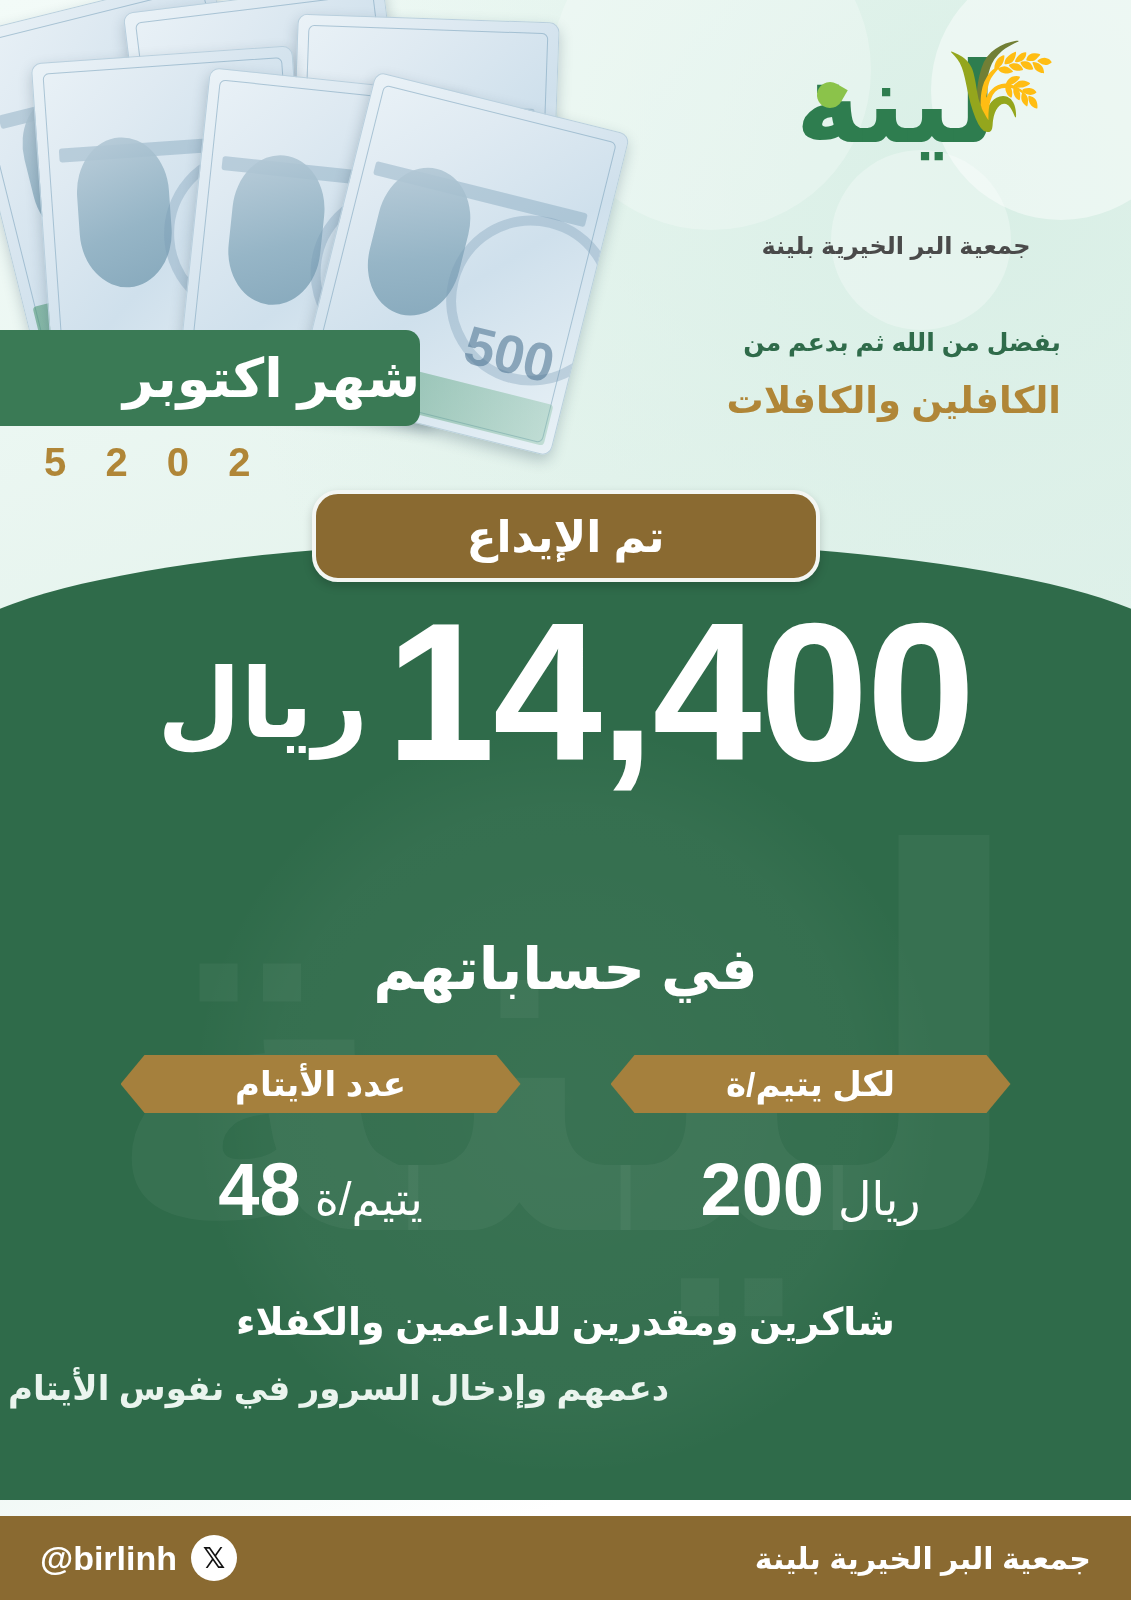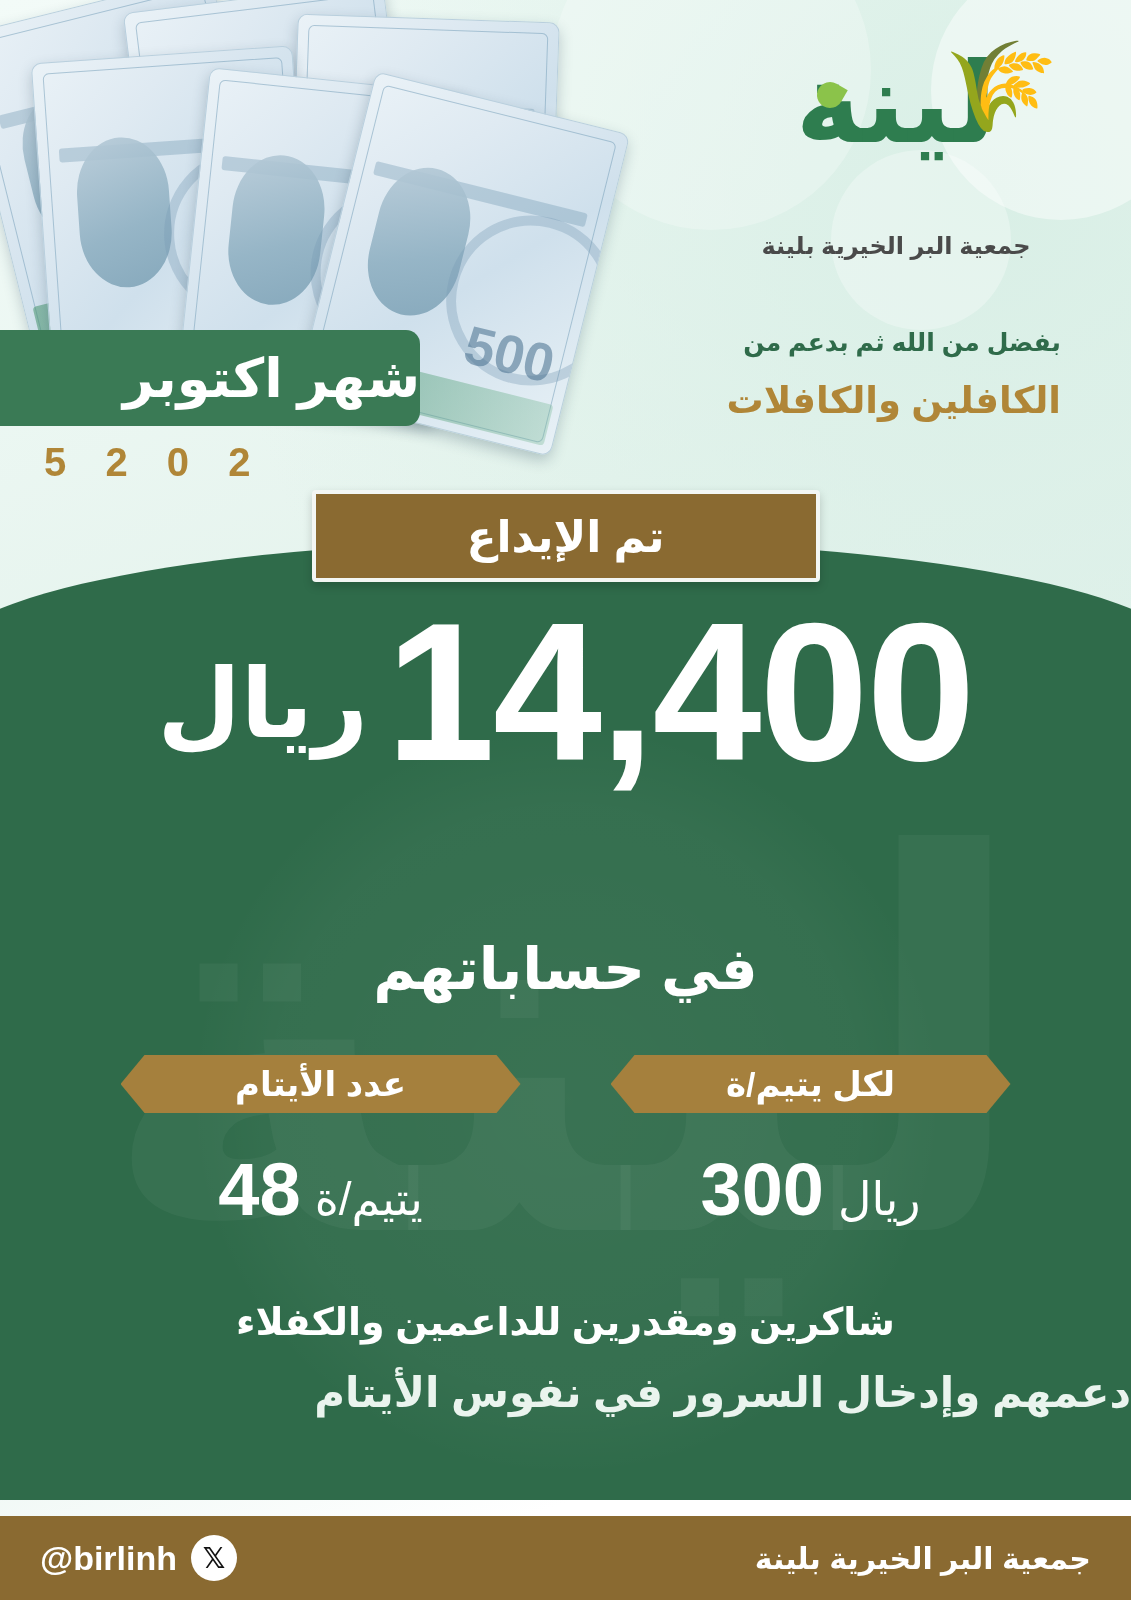--- a/index.html
+++ b/index.html
@@ -127,21 +127,21 @@
   .watermark{
     position:absolute;left:50%;top:250px;transform:translateX(-50%);
     font-size:520px;color:rgba(255,255,255,.045);font-weight:bold;line-height:1;
     white-space:nowrap;pointer-events:none;
   }
 
   
   .deposit-pill{
     position:absolute;top:490px;left:50%;transform:translateX(-50%);
     width:500px;height:84px;background:#8a6a31;
-    border:4px solid #f3f6f3;border-radius:4px;
+    border:4px solid #f3f6f3;border-radius:26px;
     display:flex;align-items:center;justify-content:center;
     box-shadow:0 4px 10px rgba(0,0,0,.18);
     z-index:5;
   }
   .deposit-pill span{color:#fff;font-size:44px;font-weight:bold;}
 
   .amount-row{
     position:absolute;top:600px;left:0;right:0;
     display:flex;align-items:flex-end;justify-content:center;gap:18px;
     color:#fff;z-index:4;
@@ -173,22 +173,22 @@
     margin-top:14px;color:#fff;font-size:74px;font-weight:bold;
     display:flex;align-items:baseline;justify-content:center;gap:14px;
   }
   .stat-body .unit{font-size:46px;font-weight:normal;margin-top:45px;}
 
   .thanks1{
     position:absolute;top:1300px;left:0;right:0;text-align:center;
     color:#fff;font-size:38px;font-weight:bold;z-index:4;
   }
   .thanks2{
-    position:absolute;top:1368px;left:0;right:0;text-align:right;
-    color:#eaf4ee;font-size:42px;font-weight:bold;z-index:4;
+    position:absolute;top:1368px;left:8px;right:0;text-align:left;
+    color:#eaf4ee;font-size:34px;font-weight:bold;z-index:4;
   }
 
   
   .footer{
     position:absolute;left:0;bottom:0;width:1131px;height:84px;
     background:#8a6a31;display:flex;align-items:center;justify-content:space-between;
     padding:0 40px;box-sizing:border-box;
   }
   .footer-name{color:#fff;font-size:30px;font-weight:bold;}
   .footer-social{display:flex;align-items:center;gap:14px;}
@@ -284,21 +284,21 @@
     <div class="amount-cur">ريال</div>
   </div>
 
   <div class="purpose2">في حساباتهم</div>
 
   <div class="stats">
     <div class="stat">
       <div class="stat-head">لكل يتيم/ة</div>
       <div class="stat-body">
         <span class="unit">ريال</span>
-        <span>300</span>
+        <span>200</span>
       </div>
     </div>
     <div class="stat">
       <div class="stat-head">عدد الأيتام</div>
       <div class="stat-body">
         <span class="unit">يتيم/ة</span>
         <span>48</span>
       </div>
     </div>
   </div>

